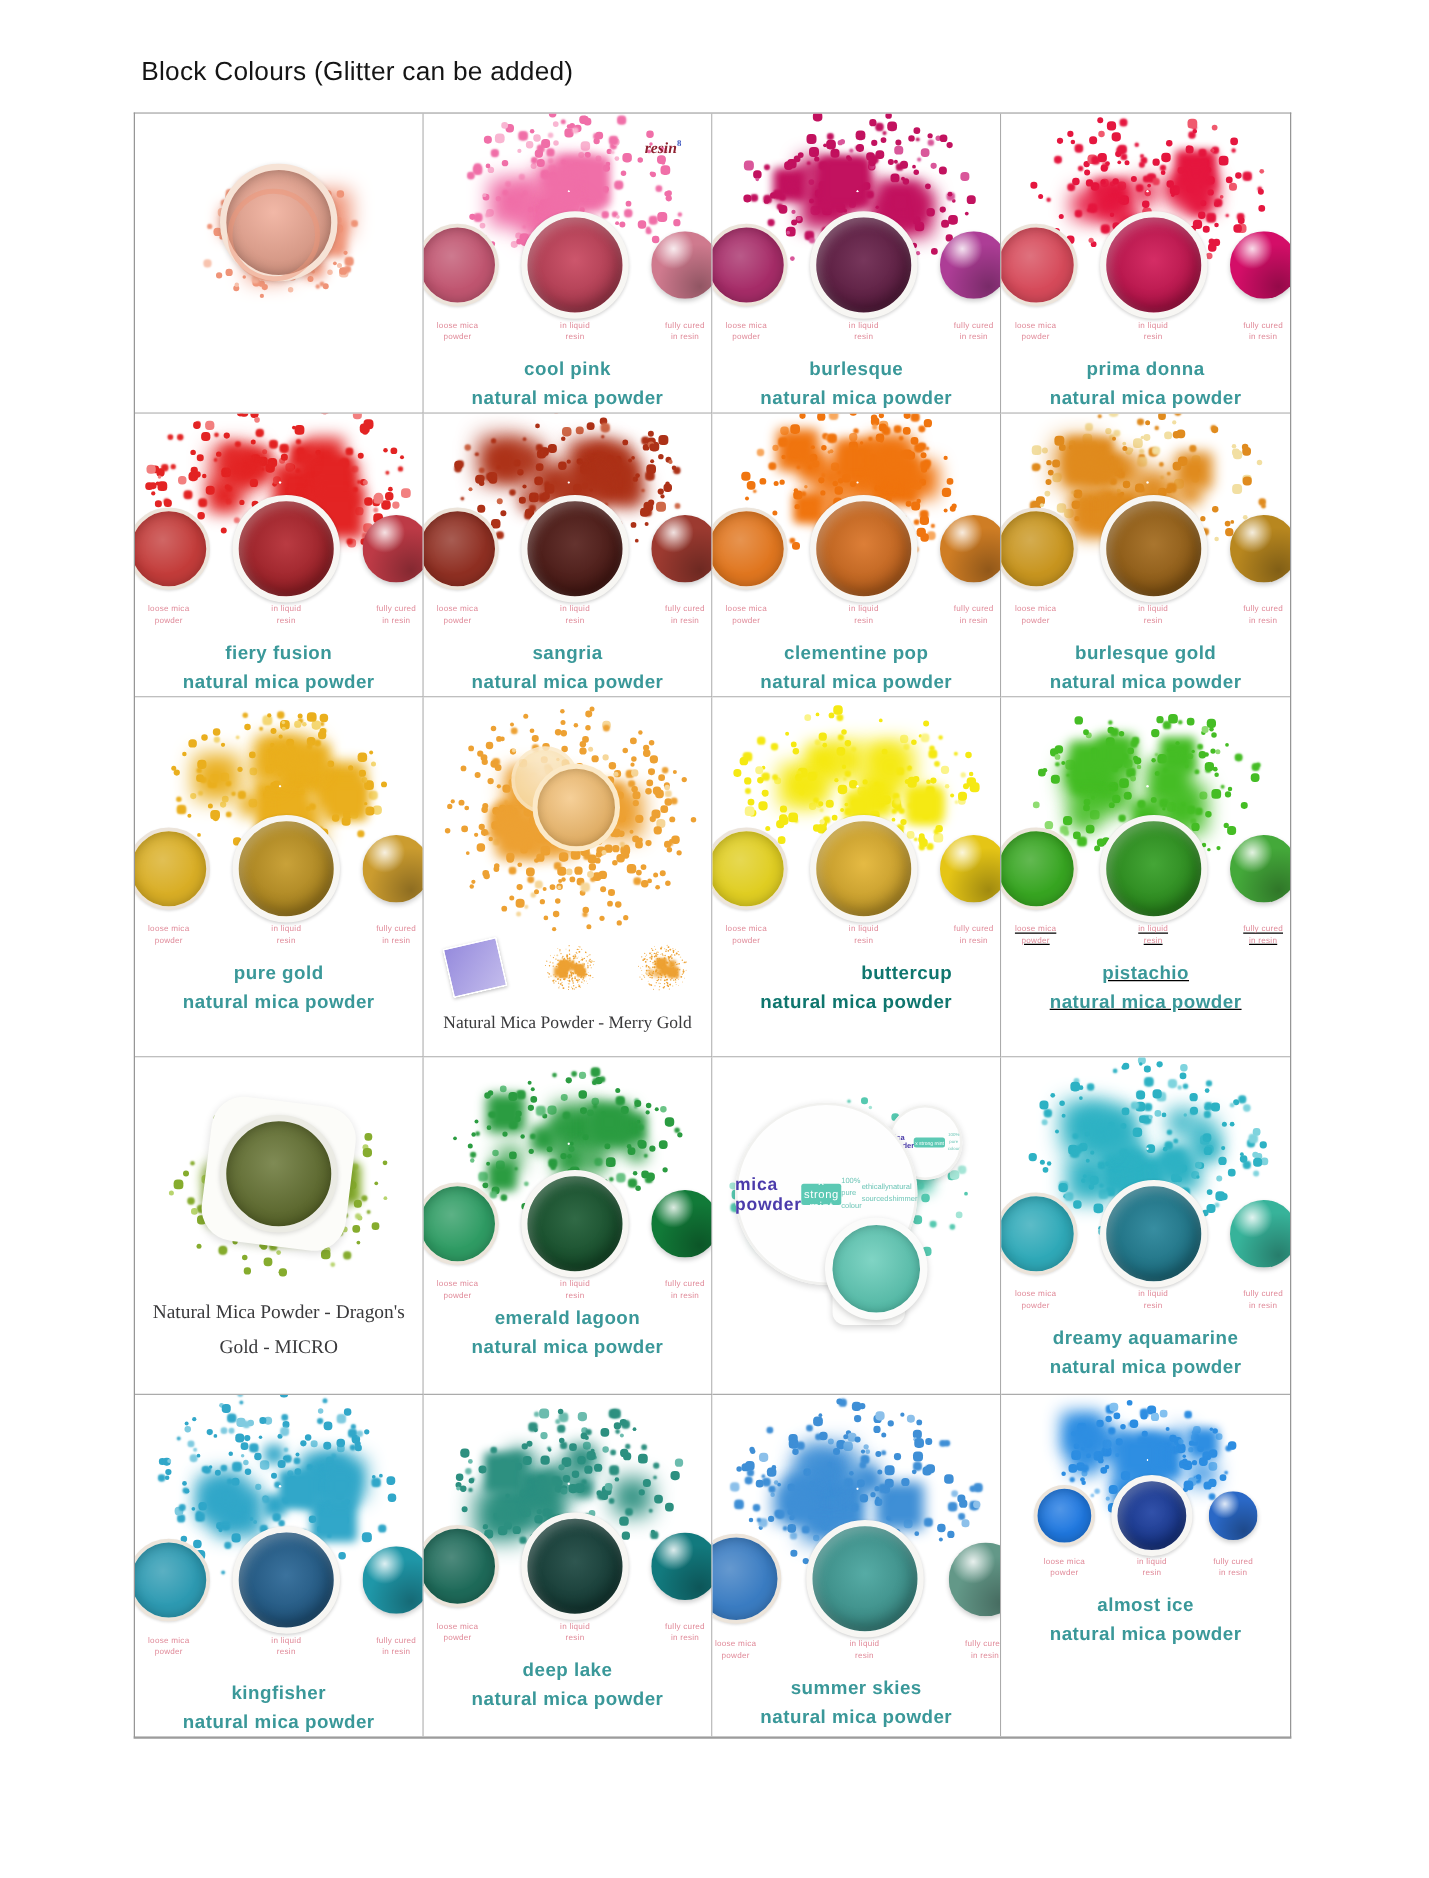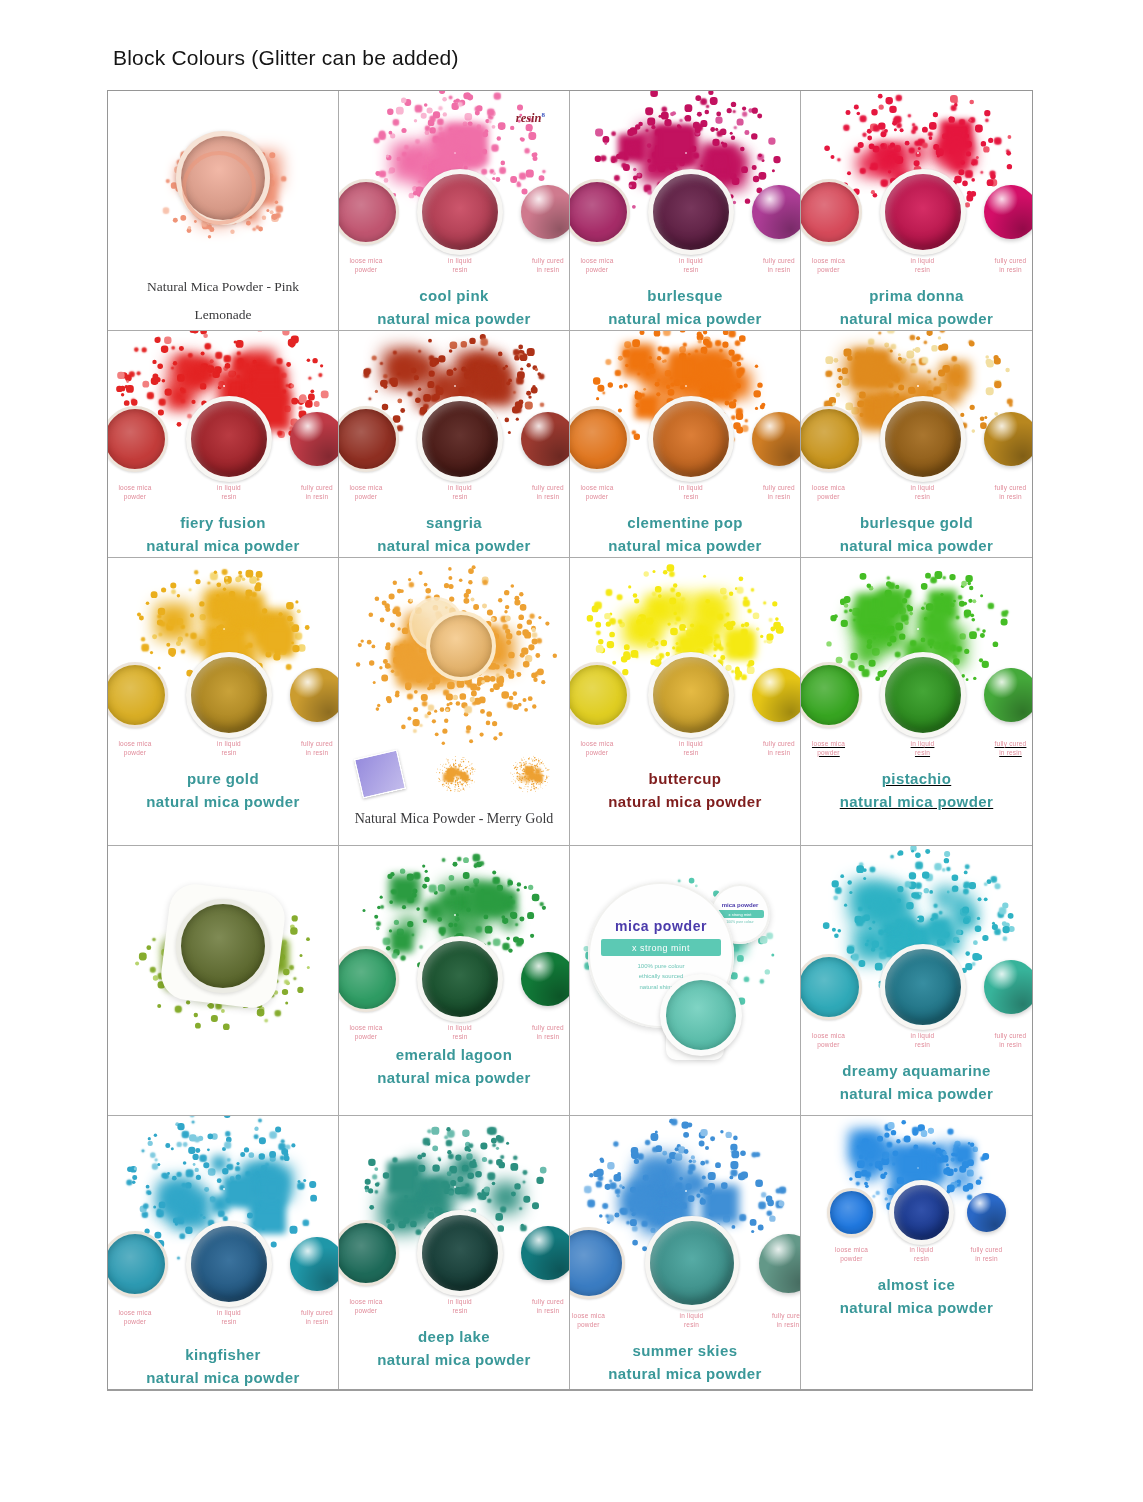--- a/index.html
+++ b/index.html
@@ -26,22 +26,22 @@
            box-shadow:0 1px 3px rgba(0,0,0,.2),inset 3px 4px 9px rgba(255,255,255,.28),inset -3px -5px 12px rgba(0,0,0,.32)}
   .c-cured{border-radius:50%;box-shadow:0 2px 4px rgba(0,0,0,.2)}
   .sw-label{font-size:6.5px;line-height:1.35;text-align:center;margin-top:6px;letter-spacing:.2px}
   .caption{text-align:center;font-weight:bold;letter-spacing:.4px;z-index:2}
   .cap-line{font-size:15px;line-height:1.55}
   .serif-cap{font-family:"Liberation Serif","DejaVu Serif",serif;text-align:center;font-weight:400;z-index:2}
   .badge{position:absolute;top:20px;right:24px;font-family:"Liberation Serif","DejaVu Serif",serif;
          font-style:italic;font-weight:bold;font-size:12.5px;z-index:3}
   .badge sup{font-size:7px;font-style:normal}
   .jar{position:absolute;border-radius:50%;z-index:1}
-  .tin-lid{position:absolute;border-radius:50%;background:#fefefe;display:flex;flex-direction:column;
-           align-items:center;justify-content:center;box-shadow:0 2px 6px rgba(0,0,0,.16),inset 0 0 0 2px #f1f1ef;z-index:2}
+  .tin-lid{position:absolute;border-radius:50%;background:#fefefe;display:flex;flex-direction:row;
+           align-items:center;justify-content:flex-start;box-shadow:0 2px 6px rgba(0,0,0,.16),inset 0 0 0 2px #f1f1ef;z-index:2}
   .tin-band{color:#fff;text-align:center;border-radius:2px;display:flex;align-items:center;justify-content:center}
   .plate{position:absolute;background:#fcfcf9;box-shadow:0 2px 7px rgba(0,0,0,.14);z-index:1}
   .thumb-row{display:flex;align-items:center;justify-content:center;gap:34px;position:relative;z-index:2}
   .mini-card{background:linear-gradient(135deg,#968bdd,#b9b1e9);box-shadow:0 1px 3px rgba(0,0,0,.25);
              border:1px solid #fff}
   .mini-splat-box{position:relative;width:40px;height:40px}
 </style>
 </head>
 <body>
 
@@ -49,24 +49,20 @@
   <h1 class="title">Block Colours (Glitter can be added)</h1>
   <div class="grid" id="grid">
       <div class="row" style="height: 240px;">
         <div class="cell">
           <div class="inner" style="padding-top: 10px;">
             <div class="splash-zone" style="height: 168px;">
               <i class="splat" style="box-shadow: rgb(239, 148, 120) 1.3px 1.6px 13.3px 14.3px, rgb(239, 148, 120) 38.6px 2px 7px 13.4px, rgb(239, 148, 120) 11.9px -2.6px 11.8px 17.8px, rgb(239, 148, 120) -8.8px 8.9px 14.2px 8.3px, rgb(239, 148, 120) -35.4px -11.6px 10.8px 11.3px, rgb(239, 148, 120) 9.1px -19.4px 13.2px 14.1px, rgb(239, 148, 120) -9px 17.9px 15.7px 16.8px, rgb(239, 148, 120) -20.1px 6.4px 9px 6.8px, rgb(239, 148, 120) 26.5px 24.8px 9.6px 8.1px, rgb(239, 148, 120) 26.8px -7.9px 12.6px 14.1px, rgb(239, 148, 120) 38px -18.6px 16.2px 17.5px, rgb(239, 148, 120) -12.7px -24.7px 6.9px 17.8px, rgb(239, 148, 120) -46.4px 0.6px 0px 1.1px, rgb(239, 148, 120) 43.9px 21.6px 0px 0.5px, rgb(239, 148, 120) 41.2px -3.2px 1.5px 1.6px, rgb(239, 148, 120) -4.3px -32.1px 0px 2.4px, rgb(248, 195, 174) -34.6px 38.7px 0px 0.8px, rgb(239, 148, 120) -15px -11.6px 0px 1.4px, rgb(239, 148, 120) 30.8px -32.2px 0px 1.5px, rgb(248, 195, 174) -31.7px 10.8px 0px 1.7px, rgb(248, 195, 174) -12.8px 30.1px 0px 0.7px, rgb(239, 148, 120) -44px -10px 0px 0.7px, rgb(239, 148, 120) 48.3px -33.8px 0px 2px, rgb(239, 148, 120) -18px 1.2px 0px 2.1px, rgb(239, 148, 120) -5.4px -16.8px 0px 0.8px, rgb(239, 148, 120) -35px 41.5px 0px 1.4px, rgb(239, 148, 120) 29.9px 11.3px 0px 2.1px, rgb(248, 195, 174) 8.5px 42.8px 0px 1.2px, rgb(239, 148, 120) -18.9px 13.8px 0px 2.5px, rgb(239, 148, 120) 41.6px 1px 0px 2.6px, rgb(239, 148, 120) -0.9px -0.7px 1.5px 1.7px, rgb(239, 148, 120) 5.1px -10.7px 0px 0.6px, rgb(239, 148, 120) -17.1px -45.1px 1.5px 2.8px, rgb(239, 148, 120) 24.4px 34.1px 0px 1.4px, rgb(239, 148, 120) 13.5px 3.5px 0px 1.6px, rgb(239, 148, 120) -6.1px -31.6px 0px 1.3px, rgb(239, 148, 120) 33.4px -4.1px 0px 1.6px, rgb(248, 195, 174) -19.7px 34.6px 1.5px 2.1px, rgb(239, 148, 120) 30.2px 40.2px 1.5px 0.8px, rgb(239, 148, 120) -40.1px -34.5px 1.5px 2.3px, rgb(248, 195, 174) 47.6px 23.3px 0px 1px, rgb(239, 148, 120) 50.5px 27.8px 0px 2.1px, rgb(239, 148, 120) 2.2px -42.9px 1.5px 1.4px, rgb(248, 195, 174) 6.3px 16.8px 0px 2px, rgb(239, 148, 120) 59.6px -10.2px 1.5px 1.8px, rgb(239, 148, 120) -56.2px -7.9px 1.5px 1.1px, rgb(239, 148, 120) 30.9px -24.3px 0px 2.8px, rgb(248, 195, 174) -40.6px 7.7px 1.5px 0.7px, rgb(239, 148, 120) 54.1px 26.4px 1.5px 1.8px, rgb(239, 148, 120) 14.8px -5.1px 1.5px 2.6px, rgb(239, 148, 120) -36.3px 10.9px 1.5px 0.8px, rgb(239, 148, 120) 39px -23.2px 0px 1.6px, rgb(239, 148, 120) -42.8px -15.6px 0px 1.1px, rgb(248, 195, 174) -14px 32.7px 1.5px 1.5px, rgb(239, 148, 120) -5.3px -4.6px 1.5px 0.6px, rgb(239, 148, 120) 9.6px 31.9px 0px 2.4px, rgb(239, 148, 120) -17.5px -27.2px 0px 2.4px, rgb(239, 148, 120) -4.2px -13px 0px 0.7px, rgb(248, 195, 174) 51px 29.2px 0px 2.8px, rgb(239, 148, 120) -40.7px 28.9px 0px 1.9px, rgb(239, 148, 120) -27.2px 7.9px 0px 1.2px, rgb(239, 148, 120) 52.4px 13.2px 0px 0.7px, rgb(248, 195, 174) -58px 21.6px 1.5px 2.3px, rgb(239, 148, 120) 3.4px 4.8px 0px 2.9px, rgb(239, 148, 120) -9.3px 27px 0px 2.3px, rgb(239, 148, 120) 47px -6.1px 0px 2.5px, rgb(239, 148, 120) -14.5px 47.7px 0px 0.7px, rgb(239, 148, 120) -22px -32.3px 1.5px 0.9px, rgb(239, 148, 120) -5.7px 13.8px 1.5px 2.7px, rgb(248, 195, 174) -38.4px -14.4px 1.5px 0.9px, rgb(239, 148, 120) -48.7px 31.3px 0px 1.5px, rgb(239, 148, 120) -28.6px 32.5px 0px 0.4px, rgb(239, 148, 120) 14.7px -41.4px 0px 2px, rgb(248, 195, 174) 9px 11.8px 0px 0.7px, rgb(239, 148, 120) 12.1px 14.1px 0px 0.6px, rgb(239, 148, 120) 37.9px 4px 0px 0.4px, rgb(248, 195, 174) -3.5px 0.5px 0px 0.5px, rgb(239, 148, 120) -6.8px 0px 1.5px 2.7px, rgb(248, 195, 174) -11.6px 12.7px 0px 0.8px, rgb(239, 148, 120) 2.8px -45.1px 0px 1.4px, rgb(239, 148, 120) -19px 37.1px 0px 2.1px, rgb(239, 148, 120) -12.5px -32.6px 0px 1.5px, rgb(239, 148, 120) -17.9px 38px 1.5px 0.6px, rgb(239, 148, 120) -19.7px -16.6px 1.5px 2.5px, rgb(248, 195, 174) 39.4px -7.7px 1.5px 1.3px, rgb(239, 148, 120) 16.1px -11.6px 0px 1.7px, rgb(239, 148, 120) 36.6px 40px 0px 1.4px, rgb(239, 148, 120) -10.7px 11.6px 1.5px 0.5px, rgb(239, 148, 120) -14.7px 37.9px 0px 1.6px, rgb(248, 195, 174) -40.1px -31.6px 0px 2.8px, rgb(248, 195, 174) 40px 28.8px 0px 1.2px, rgb(248, 195, 174) -1.6px 19.1px 1.5px 2.1px, rgb(248, 195, 174) 0.6px 4.6px 0px 0.6px, rgb(239, 148, 120) -35.4px -3.1px 0px 2.9px, rgb(239, 148, 120) -12.2px 40.6px 0px 1.5px, rgb(239, 148, 120) 2.5px -19.8px 1.5px 1px, rgb(239, 148, 120) 55.3px 20.1px 1.5px 2.7px, rgb(239, 148, 120) 26.5px 28.2px 0px 0.5px, rgb(239, 148, 120) -21.7px -32.2px 0px 0.9px, rgb(239, 148, 120) -11.8px -12.9px 0px 1.3px, rgb(239, 148, 120) 22.5px -47.3px 0px 0.5px, rgb(248, 195, 174) 46.8px -13.1px 0px 1.6px, rgb(239, 148, 120) -36.7px -13px 0px 2.7px, rgb(239, 148, 120) 18.5px 18.6px 0px 2px, rgb(239, 148, 120) -2px 10.4px 0px 1.3px, rgb(239, 148, 120) -9.9px 32.1px 0px 1.5px, rgb(239, 148, 120) -2.8px -15.1px 0px 1.2px, rgb(239, 148, 120) 2.9px 3.6px 1.5px 1.9px, rgb(239, 148, 120) 24.7px -37.8px 1.5px 0.8px, rgb(248, 195, 174) 23.2px 8.8px 0px 0.5px, rgb(239, 148, 120) 38.2px -33.8px 0px 2.1px, rgb(248, 195, 174) -0.9px 10px 1.5px 1.4px, rgb(239, 148, 120) -27.6px 14.2px 0px 0.7px, rgb(239, 148, 120) 39.7px -30.1px 0px 0.8px, rgb(239, 148, 120) 39.3px 3.4px 0px 2.2px, rgb(239, 148, 120) -28.2px -24.7px 0px 1px, rgb(239, 148, 120) 4.6px 12.1px 0px 1.3px, rgb(239, 148, 120) 3px -51.1px 1.5px 1.5px, rgb(248, 195, 174) -14.2px -31px 1.5px 1.1px, rgb(239, 148, 120) -24.9px -8.3px 0px 2px, rgb(239, 148, 120) 10.8px -12.8px 1.5px 1.3px, rgb(239, 148, 120) 33.6px 38.2px 1.5px 1px, rgb(239, 148, 120) -49.9px -3.5px 0px 2.3px, rgb(239, 148, 120) 20.8px -6.5px 0px 2.3px, rgb(239, 148, 120) -44.7px -26.8px 1.5px 1.7px, rgb(239, 148, 120) -12.5px 31px 0px 2.1px, rgb(248, 195, 174) -46.3px -19.2px 0px 2.5px, rgb(248, 195, 174) 8.1px -37px 1.5px 1.9px, rgb(239, 148, 120) -23.8px -4.7px 1.5px 1.5px, rgb(239, 148, 120) 29.3px 15.8px 0px 2.4px, rgb(239, 148, 120) 17.9px 12.9px 0px 0.5px, rgb(239, 148, 120) -9.9px -18.9px 1.5px 1.2px; left: 50%; top: 52%;"></i>
               <div class="jar" style="width: 84px; height: 84px; left: 50%; top: 46%; transform: translate(-50%, -50%); background: radial-gradient(circle at 45% 40%, rgba(255, 255, 255, 0.25), rgba(0, 0, 0, 0.18)), rgb(237, 160, 137); border: 5px solid rgb(246, 227, 214); box-shadow: rgba(0, 0, 0, 0.15) 0px 1px 4px, rgba(0, 0, 0, 0.3) 0px 0px 10px inset;"></div>
               <div class="jar" style="width: 66px; height: 66px; left: 32%; top: 30%; background: transparent; border: 4px solid rgba(238, 150, 120, 0.5);"></div>
             </div>
-            <div class="serif-cap" style="color: rgb(58, 58, 60); font-size: 13.5px; line-height: 2.1; margin-top: 4px;">
-              <div>Natural Mica Powder - Pink</div>
-              <div>Lemonade</div>
-            </div>
           </div>
         </div>
         <div class="cell">
           <div class="inner" style="padding-top: 14px;">
             <div class="splash-zone" style="height: 92px;">
               <i class="splat" style="box-shadow: rgb(240, 111, 168) -7.4px -2.8px 9.4px 11.4px, rgb(240, 111, 168) -2.6px 20.4px 16.4px 10.8px, rgb(240, 111, 168) -6.3px 14.4px 8.3px 10.8px, rgb(240, 111, 168) 12.5px -8.3px 7.2px 18.8px, rgb(240, 111, 168) -32.3px 2.8px 15.9px 6.7px, rgb(240, 111, 168) -1.2px -14px 12.6px 12.5px, rgb(240, 111, 168) -44.2px 8.8px 15.7px 18.6px, rgb(240, 111, 168) 16.4px 4.6px 8.2px 10.7px, rgb(240, 111, 168) -13px -9.8px 13.6px 12px, rgb(240, 111, 168) -12.3px 22.2px 13px 16.5px, rgb(240, 111, 168) -20.4px 19px 17.1px 17.1px, rgb(240, 111, 168) 15.4px -19.4px 11.7px 6.8px, rgb(240, 111, 168) 63.9px 31.9px 1.5px 1.4px, rgb(249, 182, 210) 16.7px 49.6px 1.5px 2.6px, rgb(240, 111, 168) 29.2px 18.8px 1.5px 2px, rgb(240, 111, 168) 40px -5px 1.5px 2.7px, rgb(240, 111, 168) 0.2px 5px 0px 0.6px, rgb(249, 182, 210) -10.2px -38.6px 0px 1.2px, rgb(249, 182, 210) 10px -29.1px 0px 1.4px, rgb(240, 111, 168) -15px 7.7px 0px 1.8px, rgb(249, 182, 210) -69px 27.4px 0px 1.3px, rgb(240, 111, 168) 35.8px -40.7px 1.5px 2.8px, rgb(249, 182, 210) -1.6px -2.5px 0px 2.2px, rgb(240, 111, 168) -27.5px -24.7px 1.5px 1.7px, rgb(240, 111, 168) -51px -22.5px 0px 1.6px, rgb(240, 111, 168) 80px 5.6px 0px 1.5px, rgb(240, 111, 168) 24.4px -44.6px 0px 2.1px, rgb(249, 182, 210) 35px -31.3px 1.5px 0.6px, rgb(240, 111, 168) -12.6px -12.4px 0px 2.3px, rgb(249, 182, 210) -20.7px 46.7px 0px 1.5px, rgb(249, 182, 210) -37.5px -11.5px 1.5px 1.5px, rgb(240, 111, 168) 65px -45.6px 0px 2px, rgb(249, 182, 210) -48.6px -5.9px 1.5px 1.4px, rgb(249, 182, 210) -31.3px -37.2px 0px 2px, rgb(240, 111, 168) -18.5px -38.2px 0px 2.6px, rgb(240, 111, 168) 15.3px -29.2px 0px 1.3px, rgb(240, 111, 168) 30.1px -18.6px 0px 1.9px, rgb(240, 111, 168) -14.6px -31.1px 1.5px 2.3px, rgb(240, 111, 168) -64.7px -41.3px 0px 2.2px, rgb(240, 111, 168) 66.4px -14.1px 0px 0.7px, rgb(240, 111, 168) 40.7px 55.4px 0px 0.8px, rgb(249, 182, 210) 37.8px -39.4px 0px 1.9px, rgb(240, 111, 168) -35.6px 37.4px 0px 2.8px, rgb(249, 182, 210) -63px 17.3px 0px 2.1px, rgb(240, 111, 168) 15px -55.7px 0px 2.1px, rgb(240, 111, 168) 31.3px 36.1px 0px 0.9px, rgb(240, 111, 168) 11.1px 56.5px 1.5px 2px, rgb(240, 111, 168) 69.5px 38.5px 0px 2px, rgb(249, 182, 210) -56.3px 5.9px 0px 1.2px, rgb(249, 182, 210) -39.5px -32.3px 0px 0.7px, rgb(249, 182, 210) 22.9px 1.2px 0px 1.5px, rgb(249, 182, 210) -35.6px 28.5px 1.5px 0.6px, rgb(240, 111, 168) 86.5px 25.1px 0px 1.9px, rgb(249, 182, 210) 5.3px -48.6px 1.5px 1.5px, rgb(240, 111, 168) 75.5px -22.9px 0px 0.7px, rgb(240, 111, 168) -72.9px -19.2px 1.5px 2.2px, rgb(240, 111, 168) 6.3px -20.3px 0px 2px, rgb(240, 111, 168) 42.3px -56.9px 1.5px 2.7px, rgb(240, 111, 168) -23.9px -30.2px 0px 2.3px, rgb(240, 111, 168) -77.1px 20.4px 0px 1.5px, rgb(240, 111, 168) 30px 0.3px 1.5px 0.5px, rgb(240, 111, 168) 22.2px -44px 1.5px 1.7px, rgb(240, 111, 168) -22px -23.1px 1.5px 1.2px, rgb(240, 111, 168) 72.1px -2.2px 1.5px 1.7px, rgb(240, 111, 168) -8.5px 8.6px 0px 0.6px, rgb(240, 111, 168) -4.2px -23.3px 1.5px 1.2px, rgb(240, 111, 168) 35.7px -36.1px 1.5px 1.8px, rgb(240, 111, 168) -59.1px -30.6px 1.5px 2.3px, rgb(240, 111, 168) 33.7px 54.6px 1.5px 0.9px, rgb(240, 111, 168) 47.6px 17.5px 1.5px 2.4px, rgb(249, 182, 210) 23.8px -26.3px 0px 1.4px, rgb(249, 182, 210) -67.5px 3.1px 0px 0.6px, rgb(249, 182, 210) -14.5px -24.4px 1.5px 1.3px, rgb(240, 111, 168) -7.5px 60.4px 0px 2.5px, rgb(240, 111, 168) 16.2px 2.4px 0px 1.4px, rgb(249, 182, 210) -13.3px -18.1px 1.5px 2.3px, rgb(240, 111, 168) -64.6px -20.3px 0px 0.9px, rgb(240, 111, 168) 43.8px -14.5px 0px 1.2px, rgb(240, 111, 168) 18.3px 26.2px 0px 1.6px, rgb(249, 182, 210) -62.3px -17.1px 0px 1.6px, rgb(249, 182, 210) -25.4px -42.6px 0px 2px, rgb(240, 111, 168) -67.6px 37.3px 0px 1.4px, rgb(240, 111, 168) 63.5px 29.9px 1.5px 0.7px, rgb(240, 111, 168) -35.5px 40.9px 0px 1.8px, rgb(249, 182, 210) 13.3px -36.2px 0px 2.8px, rgb(249, 182, 210) -55.2px -42.4px 0px 2.9px, rgb(240, 111, 168) 13px -57.6px 0px 1.8px, rgb(240, 111, 168) 18px 28.1px 1.5px 2.2px, rgb(240, 111, 168) -46.4px 6.6px 1.5px 1px, rgb(249, 182, 210) 33.9px 41.9px 1.5px 1.6px, rgb(240, 111, 168) -72.9px -16.8px 1.5px 2.8px, rgb(240, 111, 168) -25.2px 51.3px 0px 2.6px, rgb(240, 111, 168) 10.7px 14.7px 0px 1.1px, rgb(240, 111, 168) -50.7px 1.2px 1.5px 1.5px, rgb(240, 111, 168) 74.6px -25.4px 0px 1.9px, rgb(240, 111, 168) 38.3px 48.6px 0px 0.7px, rgb(240, 111, 168) -72.5px 21px 1.5px 2.6px, rgb(240, 111, 168) -22.6px 20.1px 1.5px 2.6px, rgb(249, 182, 210) -28.1px -20.3px 0px 1.4px, rgb(240, 111, 168) 31.3px -21.8px 0px 0.9px, rgb(240, 111, 168) -12.9px -62px 0px 2px, rgb(249, 182, 210) -35px 1.5px 1.5px 1.3px, rgb(249, 182, 210) -40.2px 35.6px 0px 1.6px, rgb(249, 182, 210) -4.6px 15.9px 0px 0.6px, rgb(240, 111, 168) -30.5px 14.5px 0px 1.4px, rgb(240, 111, 168) 32.4px -31.9px 0px 1.1px, rgb(240, 111, 168) 38.7px 25.5px 0px 0.6px, rgb(249, 182, 210) -51.3px -52.7px 0px 1.7px, rgb(240, 111, 168) -22.3px 16.2px 0px 1.9px, rgb(249, 182, 210) -32.2px 35.7px 0px 1px, rgb(240, 111, 168) 11.8px -57.2px 0px 2.4px, rgb(249, 182, 210) -1.2px 63.5px 0px 0.4px, rgb(240, 111, 168) -39.6px 40.1px 0px 1.4px, rgb(249, 182, 210) -25px -42.8px 0px 1.2px, rgb(249, 182, 210) -10.4px -53.8px 0px 1.3px, rgb(240, 111, 168) 88.9px 18.6px 1.5px 0.8px, rgb(240, 111, 168) 58.6px 26.5px 0px 2.4px, rgb(249, 182, 210) -9.7px 38.3px 0px 2.6px, rgb(240, 111, 168) -22.4px -34.2px 1.5px 2.2px, rgb(240, 111, 168) 65.8px -37.9px 0px 0.4px, rgb(240, 111, 168) 78.7px 1.9px 0px 1.2px, rgb(240, 111, 168) 67.6px 23.2px 1.5px 2.6px, rgb(240, 111, 168) -47.2px -50.5px 0px 2.4px, rgb(240, 111, 168) 7.2px -50.3px 0px 2px, rgb(249, 182, 210) -14.2px 55.8px 0px 1.7px, rgb(240, 111, 168) -78.3px -12.5px 1.5px 2.1px, rgb(240, 111, 168) 47.8px 9.9px 0px 1.3px, rgb(249, 182, 210) -65.1px 19.1px 1.5px 0.8px, rgb(249, 182, 210) 38.5px -26.2px 0px 0.9px, rgb(240, 111, 168) 2.7px -52.3px 0px 1.3px, rgb(249, 182, 210) 39.3px 20.4px 0px 0.5px, rgb(249, 182, 210) -43.6px 42.5px 0px 1.8px, rgb(240, 111, 168) -23.3px 14.5px 0px 2.7px, rgb(240, 111, 168) 0.2px -51.8px 0px 0.8px, rgb(240, 111, 168) -19.6px 10.3px 0px 2.9px, rgb(240, 111, 168) 67.6px -13.4px 0px 1.2px, rgb(240, 111, 168) 77.3px -17px 0px 2.9px, rgb(240, 111, 168) 80.2px 1.5px 0px 1.3px, rgb(240, 111, 168) -12.4px 4.4px 1.5px 1.3px, rgb(240, 111, 168) -6.6px 37.3px 1.5px 1.5px, rgb(240, 111, 168) -18.7px -13.5px 1.5px 2.8px, rgb(240, 111, 168) -66.2px 4.6px 0px 1.7px, rgb(240, 111, 168) -60.9px 41.9px 0px 1px, rgb(240, 111, 168) -22.4px -22.6px 0px 2.2px, rgb(249, 182, 210) -14.5px -44.8px 1.5px 1.2px, rgb(240, 111, 168) 37.5px 50.6px 0px 1.6px, rgb(249, 182, 210) 77px -32.3px 0px 1px, rgb(240, 111, 168) 74.8px -33.4px 0px 1px, rgb(240, 111, 168) 64.2px -31.9px 0px 0.6px, rgb(240, 111, 168) 20.4px 53.4px 1.5px 2.4px, rgb(249, 182, 210) 4.6px 12px 0px 2.6px, rgb(249, 182, 210) -38px 3.6px 1.5px 1.1px, rgb(240, 111, 168) 74.8px 20.6px 0px 3px, rgb(240, 111, 168) 36.9px 18.5px 1.5px 1.5px, rgb(240, 111, 168) 42.9px 26.5px 0px 1.4px, rgb(240, 111, 168) 74.1px -25.4px 0px 2.5px, rgb(249, 182, 210) -3.2px -8.7px 1.5px 0.9px, rgb(240, 111, 168) -29.3px -48px 0px 0.8px, rgb(240, 111, 168) -36.5px -44.4px 1.5px 2.9px, rgb(240, 111, 168) 22.3px -40.1px 0px 1.5px, rgb(240, 111, 168) 29.5px -1.7px 0px 1.6px, rgb(240, 111, 168) 46.7px -26.9px 0px 2.8px, rgb(240, 111, 168) -4.4px -55.6px 1.5px 1px, rgb(240, 111, 168) 14.4px -29.5px 0px 0.7px, rgb(240, 111, 168) 57.2px -25.1px 0px 1.2px, rgb(240, 111, 168) -9.8px 57px 1.5px 2.1px, rgb(240, 111, 168) 0.2px -46.7px 0px 2.7px; left: 50%; top: 56%;"></i>
             </div>
             <div class="sw-row" style="gap: 18px; margin-top: -16px;">
               <div class="sw-col">
                 <div class="circle-slot" style="height: 78px;">
@@ -439,21 +435,21 @@
               <div class="sw-col">
                 <div class="circle-slot" style="height: 78px;">
                   <div class="c-cured" style="width: 54px; height: 54px; background: radial-gradient(circle at 33% 26%, rgba(255, 255, 255, 0.85), rgba(255, 255, 255, 0) 30%), radial-gradient(circle at 72% 82%, rgba(0, 0, 0, 0.3), rgba(0, 0, 0, 0) 58%) rgb(229, 197, 22);"></div>
                 </div>
                 <div class="sw-label" style="color: rgb(224, 138, 153);">
                   <div>fully cured</div>
                   <div>in resin</div>
                 </div>
               </div>
             </div>
-            <div class="caption" style="color: #7f1d1d; margin-top: 9px;">
+            <div class="caption" style="color: #0f766e; margin-top: 9px; text-align: right;">
               <div class="cap-line">buttercup</div>
               <div class="cap-line">natural mica powder</div>
             </div>
           </div>
         </div>
         <div class="cell">
           <div class="inner" style="padding-top: 14px; text-decoration: underline;">
             <div class="splash-zone" style="height: 100px;">
               <i class="splat" style="box-shadow: rgb(69, 189, 37) -50.7px 23.9px 15.4px 10.2px, rgb(69, 189, 37) -24.7px -25.9px 9.4px 14.1px, rgb(69, 189, 37) -45px -18.3px 8.5px 16.3px, rgb(69, 189, 37) -46.7px 7.7px 17.5px 12.8px, rgb(69, 189, 37) -1.1px 23.6px 8.4px 11.4px, rgb(69, 189, 37) -29.6px -23.2px 11.7px 10.8px, rgb(69, 189, 37) 17.4px -3.9px 12px 16.7px, rgb(69, 189, 37) -30.7px 3.1px 15.9px 17px, rgb(69, 189, 37) 24.4px -24.8px 7.4px 13.1px, rgb(69, 189, 37) -45.8px -7px 6px 12.9px, rgb(69, 189, 37) 27.5px 18.2px 16px 18.7px, rgb(69, 189, 37) -54.2px -9px 16.1px 12.2px, rgb(69, 189, 37) 51.1px -50.3px 0px 2.7px, rgb(69, 189, 37) -4.1px 41.6px 0px 1.3px, rgb(69, 189, 37) -37.2px 45px 0px 2.3px, rgb(69, 189, 37) -29.3px -45px 0px 1.7px, rgb(143, 220, 114) 31.3px -15.9px 0px 0.7px, rgb(69, 189, 37) -3.7px 64.4px 0px 1.8px, rgb(143, 220, 114) 20.6px -20.6px 1.5px 1.2px, rgb(143, 220, 114) -15.6px -18px 0px 2.6px, rgb(69, 189, 37) 55px 6.1px 0px 2.9px, rgb(69, 189, 37) 34.9px 18.9px 1.5px 2.5px, rgb(69, 189, 37) 24px -34.4px 0px 0.7px, rgb(143, 220, 114) 46.1px -45.4px 0px 1.8px, rgb(69, 189, 37) 63px 31.3px 0px 1.1px, rgb(69, 189, 37) -27.4px 0.4px 0px 2.9px, rgb(69, 189, 37) 63.6px -33.2px 0px 0.5px, rgb(69, 189, 37) -15.8px 7.6px 0px 2.2px, rgb(69, 189, 37) -9.6px -36.6px 1.5px 2.1px, rgb(69, 189, 37) -49.2px -43.3px 0px 1.3px, rgb(69, 189, 37) 26.2px -51.3px 1.5px 0.8px, rgb(143, 220, 114) -47px -40.8px 0px 1.4px, rgb(69, 189, 37) 48.7px 22.3px 0px 1.6px, rgb(69, 189, 37) 23.7px 45px 0px 0.5px, rgb(69, 189, 37) 31.2px 50px 0px 2px, rgb(69, 189, 37) 11px 54.6px 1.5px 1.8px, rgb(69, 189, 37) -45.9px 34.3px 0px 2.5px, rgb(143, 220, 114) -72px -23.5px 0px 1.3px, rgb(69, 189, 37) -29.7px -51px 1.5px 0.8px, rgb(69, 189, 37) -13.5px -28.3px 0px 1.7px, rgb(69, 189, 37) -24px -17.3px 0px 2px, rgb(69, 189, 37) -20.8px -42.1px 0px 1.2px, rgb(69, 189, 37) 28.5px 14.8px 1.5px 1.5px, rgb(69, 189, 37) -67.4px -18.6px 0px 0.6px, rgb(143, 220, 114) -6.8px -15.4px 0px 0.8px, rgb(69, 189, 37) 66px 2.1px 0px 0.8px, rgb(69, 189, 37) -70.9px -29.5px 0px 2.4px, rgb(69, 189, 37) -56.5px 39.2px 0px 2.1px, rgb(69, 189, 37) 23.3px 56.3px 0px 1.6px, rgb(69, 189, 37) 39.5px -11.6px 1.5px 1px, rgb(69, 189, 37) -29.8px -35.7px 0px 2.6px, rgb(143, 220, 114) 25.1px 53.2px 0px 2.1px, rgb(69, 189, 37) -3.6px 46.6px 0px 1.7px, rgb(69, 189, 37) -18.9px -22.9px 1.5px 2.6px, rgb(69, 189, 37) 53.2px -41px 0px 1.2px, rgb(69, 189, 37) -10.8px -33.8px 1.5px 2px, rgb(69, 189, 37) 36.5px -27.9px 0px 0.4px, rgb(69, 189, 37) 45.2px 46.9px 0px 0.8px, rgb(69, 189, 37) -48.4px 12.7px 0px 1.7px, rgb(69, 189, 37) -22px 45.1px 0px 2.1px, rgb(69, 189, 37) 77.4px 15.3px 0px 1.8px, rgb(69, 189, 37) -26.4px -43.3px 1.5px 2.5px, rgb(69, 189, 37) 56.8px 49.4px 0px 0.7px, rgb(69, 189, 37) 41px 20px 1.5px 2.1px, rgb(69, 189, 37) 86.1px -7px 0px 2.5px, rgb(69, 189, 37) 14.5px -12.8px 1.5px 1.2px, rgb(69, 189, 37) 42.1px -31.6px 1.5px 1.4px, rgb(69, 189, 37) -73.7px -5.7px 0px 2.6px, rgb(69, 189, 37) -48.8px 17.2px 0px 1.7px, rgb(69, 189, 37) -82.1px -12.8px 0px 0.9px, rgb(69, 189, 37) 38.4px 32.5px 0px 2.3px, rgb(69, 189, 37) -9.5px -22.3px 0px 1.1px, rgb(143, 220, 114) 44.7px 7.4px 0px 2.2px, rgb(143, 220, 114) 7.2px -25.3px 1.5px 0.4px, rgb(143, 220, 114) 19.4px 16.5px 0px 2.9px, rgb(69, 189, 37) 5px 10.9px 0px 1.4px, rgb(69, 189, 37) -4.2px 56px 0px 0.9px, rgb(69, 189, 37) -30.1px 57.3px 0px 1.8px, rgb(69, 189, 37) 20.4px -54px 0px 2.9px, rgb(69, 189, 37) -28.6px 15.1px 0px 1.4px, rgb(69, 189, 37) 64.4px 6.5px 0px 1.5px, rgb(69, 189, 37) -25px 10.1px 0px 2.4px, rgb(69, 189, 37) -18.8px -2.5px 0px 2.9px, rgb(143, 220, 114) -38.1px 2.6px 0px 0.7px, rgb(69, 189, 37) -41.6px -6.4px 0px 2.9px, rgb(69, 189, 37) -7.9px -20.3px 0px 1.9px, rgb(69, 189, 37) -13.5px 29.8px 0px 0.6px, rgb(69, 189, 37) 47.3px -25.4px 0px 0.8px, rgb(69, 189, 37) -20.3px 25.5px 1.5px 2px, rgb(69, 189, 37) 88.7px -17.1px 1.5px 0.9px, rgb(143, 220, 114) -11.5px -6.2px 0px 1.3px, rgb(69, 189, 37) 60.1px 0.4px 1.5px 0.6px, rgb(69, 189, 37) -33.1px 43.8px 0px 2px, rgb(69, 189, 37) -42.3px -27.2px 1.5px 2.6px, rgb(69, 189, 37) 52.4px -28.2px 0px 1.1px, rgb(69, 189, 37) -25.6px 62.2px 0px 0.9px, rgb(69, 189, 37) 28.6px 49.7px 0px 2.2px, rgb(143, 220, 114) -78.9px 31.1px 0px 2.4px, rgb(143, 220, 114) -61.8px -17.2px 0px 3px, rgb(69, 189, 37) 67.3px 35.3px 0px 2.6px, rgb(69, 189, 37) -40.3px 49.7px 0px 1.4px, rgb(69, 189, 37) 0.4px 63.1px 1.5px 2.4px, rgb(69, 189, 37) 28.2px 49.6px 1.5px 1px, rgb(69, 189, 37) 4.9px -20.8px 0px 0.8px, rgb(69, 189, 37) -84.5px -10.9px 0px 2.1px, rgb(143, 220, 114) -66.8px 34.7px 1.5px 2.3px, rgb(143, 220, 114) 36.7px 28px 1.5px 1.4px, rgb(69, 189, 37) 44.7px -42.8px 0px 0.8px, rgb(69, 189, 37) 49.5px -15.8px 0px 2.7px, rgb(143, 220, 114) 56.3px -27.7px 0px 1px, rgb(143, 220, 114) -43.6px 9.1px 0px 0.8px, rgb(69, 189, 37) -39.4px -1.1px 0px 2.8px, rgb(69, 189, 37) 43.9px -25.3px 0px 2px, rgb(143, 220, 114) -65.1px 37.3px 1.5px 1.3px, rgb(69, 189, 37) 72.9px -23.1px 1.5px 2.2px, rgb(143, 220, 114) -89px 14.9px 0px 1.7px, rgb(69, 189, 37) -74.7px -27.2px 0px 2.3px, rgb(143, 220, 114) 40.2px 53.3px 0px 0.5px, rgb(143, 220, 114) -42.2px 22.8px 0px 2.9px, rgb(69, 189, 37) 7.8px -10.3px 0px 1px, rgb(143, 220, 114) -11.6px 43px 0px 2.5px, rgb(69, 189, 37) -52.4px 44.1px 1.5px 3px, rgb(69, 189, 37) -23.8px -18.8px 0px 3px, rgb(143, 220, 114) 17.1px -28.9px 0px 0.9px, rgb(69, 189, 37) 13.2px 13.5px 1.5px 2.7px, rgb(69, 189, 37) -19.5px 62.3px 1.5px 2.7px, rgb(69, 189, 37) 11.7px -22px 0px 2.8px, rgb(69, 189, 37) 86.5px -15.4px 1.5px 2.2px, rgb(69, 189, 37) 13.1px 18.1px 0px 0.4px, rgb(69, 189, 37) -55px -52.7px 0px 2.4px, rgb(69, 189, 37) 34.5px -51.8px 0px 2.1px, rgb(143, 220, 114) -31.3px -25.2px 1.5px 2.4px, rgb(69, 189, 37) -42.1px -6.8px 1.5px 0.8px, rgb(69, 189, 37) -14.9px 59px 0px 2.1px, rgb(69, 189, 37) 49.1px 50.7px 0px 0.4px, rgb(143, 220, 114) 34.3px -24.1px 0px 1.4px, rgb(69, 189, 37) 21.9px 47.2px 0px 0.5px, rgb(69, 189, 37) -13.3px -10.9px 1.5px 2.9px, rgb(69, 189, 37) 6.2px -42.6px 0px 2.3px, rgb(69, 189, 37) 54.2px -13.7px 0px 0.9px, rgb(69, 189, 37) 51.2px -45.6px 0px 0.8px, rgb(69, 189, 37) -26.4px -14.3px 1.5px 2.1px, rgb(69, 189, 37) 15.6px -48.9px 1.5px 2.4px, rgb(69, 189, 37) 10px -53.3px 0px 1.9px, rgb(69, 189, 37) -22px -16.8px 1.5px 0.5px, rgb(69, 189, 37) -4.8px 14.2px 1.5px 2.3px, rgb(69, 189, 37) -17px 42.4px 1.5px 1.4px, rgb(69, 189, 37) 48.5px -13.1px 1.5px 1.4px, rgb(69, 189, 37) -63.9px 27.5px 0px 2.7px, rgb(69, 189, 37) -72.1px -17.6px 1.5px 0.9px, rgb(69, 189, 37) -63.5px -8.9px 1.5px 0.4px, rgb(69, 189, 37) 55.3px -9.2px 0px 0.8px; left: 50%; top: 56%;"></i>
             </div>
@@ -495,20 +491,24 @@
       </div>
       <div class="row" style="height: 270px;">
         <div class="cell">
           <div class="inner" style="padding-top: 10px;">
             <div class="splash-zone" style="height: 196px;">
               <i class="splat" style="box-shadow: rgb(134, 172, 46) -33.8px 25px 7.2px 6.9px, rgb(134, 172, 46) -27.6px 19.8px 6.7px 11.4px, rgb(134, 172, 46) -42.4px 14.7px 6.8px 14.9px, rgb(134, 172, 46) 29px -5.9px 13.7px 15.5px, rgb(134, 172, 46) -44.5px 0.4px 9.3px 15.1px, rgb(134, 172, 46) -49.2px -9.4px 11.8px 7.9px, rgb(134, 172, 46) -35.3px 12.3px 6.4px 6.9px, rgb(134, 172, 46) -11.8px 18.4px 15.4px 16px, rgb(134, 172, 46) 11.4px 25.9px 6.5px 17px, rgb(134, 172, 46) 48.6px -2.9px 6.6px 15.1px, rgb(134, 172, 46) 20.7px -22.4px 15.2px 12.6px, rgb(134, 172, 46) -20px 21.4px 13.1px 6.2px, rgb(184, 212, 110) -45.6px 23.7px 0px 2.8px, rgb(134, 172, 46) -45.6px 49.9px 1.5px 2.2px, rgb(134, 172, 46) -5.4px 47.1px 1.5px 2.3px, rgb(134, 172, 46) -19.7px -28.9px 0px 2px, rgb(134, 172, 46) -47.6px 6.7px 1.5px 2.7px, rgb(134, 172, 46) -6.6px -18.1px 0px 1.3px, rgb(134, 172, 46) 43.4px 11.7px 1.5px 1.6px, rgb(134, 172, 46) 77px -3.4px 0px 0.5px, rgb(134, 172, 46) 27.7px -8.4px 1.5px 1.3px, rgb(184, 212, 110) 48.7px -43.6px 0px 1.6px, rgb(184, 212, 110) 15.4px -23.2px 0px 0.5px, rgb(134, 172, 46) 46.7px -50.1px 1.5px 1.9px, rgb(134, 172, 46) -71.2px 10.8px 1.5px 2px, rgb(184, 212, 110) 84.3px 8.5px 0px 0.5px, rgb(134, 172, 46) 12.6px -18.9px 0px 2.3px, rgb(134, 172, 46) 69.9px -28px 0px 2.7px, rgb(134, 172, 46) -44.2px -47.2px 1.5px 2.9px, rgb(184, 212, 110) 62.4px 22.9px 1.5px 1.4px, rgb(134, 172, 46) 20.8px 22.1px 0px 0.5px, rgb(134, 172, 46) 11.1px 17.1px 0px 1.4px, rgb(134, 172, 46) 11.1px -17.8px 1.5px 0.7px, rgb(134, 172, 46) -26.1px 66.7px 0px 1.9px, rgb(134, 172, 46) 31.8px 18.3px 0px 0.7px, rgb(134, 172, 46) 52.5px 22.3px 1.5px 1px, rgb(134, 172, 46) 40.7px 39.1px 1.5px 1px, rgb(134, 172, 46) 61px 33px 0px 2.1px, rgb(134, 172, 46) 16.1px -12.5px 0px 1px, rgb(134, 172, 46) -9.6px 59.5px 0px 2.5px, rgb(134, 172, 46) -15.2px 46.5px 0px 0.5px, rgb(134, 172, 46) -46.3px -18px 1.5px 2.2px, rgb(134, 172, 46) 38px 8.8px 0px 1.6px, rgb(184, 212, 110) 10.8px -21.2px 0px 1.2px, rgb(184, 212, 110) -68.5px 19px 0px 1.7px, rgb(134, 172, 46) 15.3px -29.7px 0px 2.4px, rgb(134, 172, 46) 9.4px -10.5px 0px 2.9px, rgb(134, 172, 46) 34.9px -38.2px 0px 2px, rgb(134, 172, 46) 46.2px 24.3px 1.5px 2.4px, rgb(134, 172, 46) 22.4px -18.2px 0px 0.4px, rgb(134, 172, 46) 0.2px -55.5px 0px 2px, rgb(134, 172, 46) 35.1px 46px 0px 2.1px, rgb(134, 172, 46) 31.1px 6.8px 0px 1.9px, rgb(134, 172, 46) 21.6px 45.9px 0px 2.2px, rgb(134, 172, 46) -28.2px 56px 0px 1.2px, rgb(134, 172, 46) -6.7px 9.5px 0px 2.9px, rgb(184, 212, 110) -86.9px 4.4px 0px 1px, rgb(184, 212, 110) -1.1px 52px 0px 0.9px, rgb(134, 172, 46) 11.6px -57.9px 0px 0.7px, rgb(184, 212, 110) 3px 8.6px 0px 1.1px, rgb(134, 172, 46) 76.4px 30.9px 0px 2.1px, rgb(134, 172, 46) -5.4px -2.7px 1.5px 1.9px, rgb(134, 172, 46) -14.9px -43.9px 0px 2.2px, rgb(134, 172, 46) -15.4px -61.5px 0px 0.6px, rgb(184, 212, 110) 21.8px -24.9px 0px 1.4px, rgb(134, 172, 46) 42.6px -14.8px 1.5px 1.4px, rgb(184, 212, 110) 63.9px 24.3px 0px 1px, rgb(134, 172, 46) -9px -21.3px 1.5px 0.4px, rgb(134, 172, 46) -45.8px 50.4px 1.5px 2.3px, rgb(184, 212, 110) 35.2px -48px 0px 2.8px, rgb(134, 172, 46) -28.7px -32.8px 1.5px 0.9px, rgb(134, 172, 46) 34.2px 45.3px 0px 0.8px, rgb(134, 172, 46) -51px -11.3px 0px 1px, rgb(134, 172, 46) -30.1px 5.4px 0px 3px, rgb(134, 172, 46) 0.8px 33.5px 1.5px 1.9px, rgb(184, 212, 110) -41.8px 8.8px 0px 1.6px, rgb(134, 172, 46) 84px -19.8px 0px 0.9px, rgb(134, 172, 46) -17.8px -54.2px 1.5px 1.1px, rgb(134, 172, 46) -1.5px -10.5px 1.5px 2.6px, rgb(134, 172, 46) 24.1px 32px 0px 1.1px, rgb(134, 172, 46) 8.6px -1.2px 0px 2.5px, rgb(184, 212, 110) 23.3px -43.7px 1.5px 1.2px, rgb(134, 172, 46) -47.4px -40.8px 0px 2.8px, rgb(134, 172, 46) -43.2px -43.1px 0px 0.4px, rgb(134, 172, 46) -49.1px -18.7px 0px 0.8px, rgb(134, 172, 46) -63.2px 17px 1.5px 2.3px, rgb(134, 172, 46) -8.2px -49.5px 0px 2.2px, rgb(134, 172, 46) -5.2px -28.7px 1.5px 1.2px, rgb(134, 172, 46) 5.9px -50.1px 1.5px 2.6px, rgb(134, 172, 46) -35.9px 43.4px 0px 1.1px, rgb(134, 172, 46) 46.8px -54.5px 0px 2.4px, rgb(134, 172, 46) 70.9px 19.6px 1.5px 0.6px, rgb(134, 172, 46) 49.1px -14.1px 0px 2.5px, rgb(134, 172, 46) 2.3px 67.8px 0px 2.3px, rgb(134, 172, 46) 51.3px -45.7px 1.5px 1.7px, rgb(134, 172, 46) 2.7px -14.4px 0px 0.6px, rgb(134, 172, 46) -34.9px 17.6px 1.5px 0.6px, rgb(134, 172, 46) -8.5px 38px 0px 1.6px, rgb(134, 172, 46) 15px 3.3px 0px 0.7px, rgb(134, 172, 46) -47.2px -12px 0px 1.6px, rgb(134, 172, 46) -45.7px 27.4px 0px 2.4px, rgb(184, 212, 110) -44.6px -44.4px 0px 2px, rgb(134, 172, 46) 36.6px 53.6px 0px 2.8px, rgb(134, 172, 46) 53.8px 54.2px 1.5px 2.3px, rgb(134, 172, 46) -14.1px -18.8px 0px 1.7px, rgb(184, 212, 110) 68.4px -32.2px 0px 1.4px, rgb(134, 172, 46) 13.1px 22.6px 0px 0.6px, rgb(134, 172, 46) 21.2px -0.3px 0px 1.4px, rgb(134, 172, 46) -17.1px -37.1px 1.5px 1.4px, rgb(134, 172, 46) -26.8px 12.9px 1.5px 1.5px, rgb(134, 172, 46) -50px -55px 0px 2.2px, rgb(134, 172, 46) 37.2px -19.2px 1.5px 1.8px, rgb(134, 172, 46) -12.9px 46.8px 0px 1.9px, rgb(134, 172, 46) -18.8px -12.3px 1.5px 2.2px, rgb(134, 172, 46) 42px -48.8px 0px 1.9px, rgb(134, 172, 46) 30.9px -41.9px 0px 1.9px, rgb(184, 212, 110) 5.3px -16px 0px 1.1px, rgb(134, 172, 46) -32.4px -33.4px 0px 2.4px, rgb(134, 172, 46) -2.6px -57.8px 0px 2px, rgb(134, 172, 46) -55.3px -5.6px 0px 1.8px, rgb(134, 172, 46) -23.7px -20px 0px 2.7px, rgb(134, 172, 46) 50.5px -44.9px 0px 1.8px, rgb(184, 212, 110) 17.7px -10.7px 1.5px 2.4px, rgb(184, 212, 110) -38.8px 1.1px 0px 0.7px, rgb(184, 212, 110) -59.2px -6.6px 0px 2.6px, rgb(134, 172, 46) 28.2px 4.3px 1.5px 1.9px, rgb(134, 172, 46) -70px -19.5px 1.5px 0.8px, rgb(134, 172, 46) -62.7px 25.9px 0px 2.7px, rgb(184, 212, 110) 51.8px 33.5px 0px 1.3px, rgb(134, 172, 46) 55.4px -4.7px 0px 1.8px, rgb(134, 172, 46) -21.7px 28.2px 0px 1.6px, rgb(134, 172, 46) 62.7px 44px 0px 0.5px, rgb(184, 212, 110) 47px -28.3px 0px 1.8px, rgb(134, 172, 46) 16.7px -11.1px 0px 2.6px, rgb(134, 172, 46) 70.7px -40.6px 0px 2.1px, rgb(134, 172, 46) 33.2px -0.6px 0px 2.1px, rgb(184, 212, 110) 37.6px 50.3px 0px 1.8px, rgb(134, 172, 46) 48.2px 36.3px 1.5px 1.3px, rgb(134, 172, 46) 19.5px -23.6px 0px 1.4px, rgb(134, 172, 46) 67.5px 8.6px 1.5px 1.5px, rgb(134, 172, 46) -75.2px -11.3px 0px 1.4px, rgb(134, 172, 46) 11.4px -50.6px 0px 2.9px, rgb(184, 212, 110) -24.5px 37px 1.5px 2.3px, rgb(134, 172, 46) 9.3px -44.2px 0px 2.2px, rgb(134, 172, 46) 57.8px -1.9px 0px 2.4px, rgb(184, 212, 110) 42.2px 61.6px 1.5px 0.9px, rgb(134, 172, 46) 0.4px 67.8px 0px 0.5px, rgb(184, 212, 110) -17.2px 0px 0px 2.3px, rgb(134, 172, 46) -81.2px -2.5px 0px 2.9px, rgb(134, 172, 46) 23.3px -10.7px 0px 2px, rgb(134, 172, 46) -42.3px -35px 0px 2.2px, rgb(184, 212, 110) 44.2px -58.3px 0px 1.3px, rgb(134, 172, 46) 62.3px 13px 0px 2.2px, rgb(184, 212, 110) 60.2px -16.6px 1.5px 1.6px, rgb(134, 172, 46) -64.8px 46.9px 0px 1px, rgb(134, 172, 46) 55.2px -28.1px 0px 1.5px, rgb(184, 212, 110) 34.9px 22.4px 0px 2.3px, rgb(134, 172, 46) -43.4px 28.7px 0px 1.7px, rgb(184, 212, 110) 24.4px 14.1px 1.5px 2.1px, rgb(134, 172, 46) 4.7px 27.2px 0px 1.3px, rgb(134, 172, 46) -34.9px 0.1px 1.5px 0.8px, rgb(134, 172, 46) 0.2px -26px 1.5px 1.9px; left: 50%; top: 52%;"></i>
               <div class="plate" style="width: 116px; height: 116px; border-radius: 26px; left: 50%; top: 46%; transform: translate(-50%, -50%) rotate(7deg);"></div>
               <div class="jar" style="width: 84px; height: 84px; left: 50%; top: 46%; transform: translate(-50%, -50%); background: radial-gradient(circle at 45% 40%, rgba(255, 255, 255, 0.25), rgba(0, 0, 0, 0.18)), rgb(85, 100, 28); border: 5px solid rgb(235, 235, 228); box-shadow: rgba(0, 0, 0, 0.15) 0px 1px 4px, rgba(0, 0, 0, 0.3) 0px 0px 10px inset;"></div>
             </div>
             <div style="flex: 1 1 0%;"></div>
+            <div class="serif-cap" style="color: rgb(58, 58, 60); font-size: 15.5px; line-height: 1.85; margin-bottom: 22px;">
+              <div>Natural Mica Powder - Dragon's</div>
+              <div>Gold - MICRO</div>
+            </div>
           </div>
         </div>
         <div class="cell">
           <div class="inner" style="padding-top: 14px;">
             <div class="splash-zone" style="height: 96px;">
               <i class="splat" style="box-shadow: rgb(43, 156, 65) 32px -17.2px 9.3px 13.4px, rgb(43, 156, 65) 33.9px -12.8px 12.3px 16.9px, rgb(43, 156, 65) 21.2px 14.3px 13.4px 7.9px, rgb(43, 156, 65) -19.9px -3.8px 8.4px 9.5px, rgb(43, 156, 65) -53.3px 25.9px 7.8px 10.8px, rgb(43, 156, 65) -50.3px -24.3px 8.4px 14.5px, rgb(43, 156, 65) 1.6px 13.6px 13.1px 11.6px, rgb(43, 156, 65) 54.7px 7px 11.9px 6.2px, rgb(43, 156, 65) 50.8px -12.9px 7.9px 10.7px, rgb(43, 156, 65) 6.4px -12.6px 14.6px 18.7px, rgb(43, 156, 65) -7px -12.3px 9.8px 6.8px, rgb(43, 156, 65) -47.3px 11.4px 16.1px 8.2px, rgb(108, 196, 135) 57.6px -13px 1.5px 1.6px, rgb(43, 156, 65) 11.8px -26.5px 0px 1.8px, rgb(43, 156, 65) -42.2px 19.9px 1.5px 0.4px, rgb(43, 156, 65) 4.3px -56px 1.5px 1.3px, rgb(43, 156, 65) 88.9px -7.2px 0px 1.1px, rgb(108, 196, 135) -3.6px -37.1px 0px 1.8px, rgb(43, 156, 65) 65.5px 26.3px 0px 2.4px, rgb(43, 156, 65) 20.4px -48.9px 0px 0.8px, rgb(43, 156, 65) -76.1px -7.5px 0px 0.8px, rgb(43, 156, 65) 26.8px -51.5px 1.5px 1.5px, rgb(43, 156, 65) 33.6px 14.7px 0px 2.9px, rgb(43, 156, 65) 29.4px 30px 0px 0.6px, rgb(43, 156, 65) -1.8px -22.6px 1.5px 2.2px, rgb(43, 156, 65) 55.2px -32.2px 0px 1.8px, rgb(43, 156, 65) 2.9px 53px 0px 0.7px, rgb(108, 196, 135) -33.9px 32px 1.5px 0.9px, rgb(43, 156, 65) -51px -7.8px 0px 1.1px, rgb(43, 156, 65) 0.6px 10px 0px 0.9px, rgb(43, 156, 65) -76.5px 8.8px 1.5px 1.5px, rgb(43, 156, 65) -78.8px 1.8px 0px 1px, rgb(43, 156, 65) -65px -38.7px 0px 1.6px, rgb(43, 156, 65) 30.9px 1.9px 0px 1.4px, rgb(43, 156, 65) 44.8px -27px 0px 2.2px, rgb(43, 156, 65) -16.6px 42.4px 0px 2.9px, rgb(43, 156, 65) 75.6px 0.6px 0px 2.5px, rgb(43, 156, 65) 61.1px 24.5px 0px 2.1px, rgb(43, 156, 65) -44.4px -15.3px 1.5px 2.6px, rgb(108, 196, 135) 41.7px 27.2px 1.5px 2.8px, rgb(43, 156, 65) -50.4px -25.6px 0px 1.6px, rgb(43, 156, 65) 1.2px 22.5px 0px 1.5px, rgb(43, 156, 65) 4.7px 22.1px 0px 3px, rgb(43, 156, 65) 48.3px 2.1px 0px 0.9px, rgb(43, 156, 65) -12.4px 18.9px 1.5px 1.1px, rgb(108, 196, 135) 2.2px 4.2px 0px 1.5px, rgb(43, 156, 65) -31.3px -48.9px 0px 0.6px, rgb(108, 196, 135) 16.9px 42.3px 0px 1.3px, rgb(108, 196, 135) -77.2px 13.4px 0px 0.8px, rgb(108, 196, 135) 11px -54.8px 0px 1.9px, rgb(108, 196, 135) -22.4px -26.4px 1.5px 3px, rgb(43, 156, 65) 39.2px -42.6px 0px 1px, rgb(43, 156, 65) -28.7px -5.9px 1.5px 1.3px, rgb(43, 156, 65) -5.7px 38.2px 0px 1.6px, rgb(43, 156, 65) -19.2px -22.2px 0px 1px, rgb(43, 156, 65) -16.4px 53.7px 0px 1.8px, rgb(108, 196, 135) -13.4px -27px 0px 2.7px, rgb(43, 156, 65) 57.9px -0.2px 0px 2px, rgb(43, 156, 65) 34.1px 28.4px 1.5px 0.8px, rgb(43, 156, 65) -60.8px -23.2px 1.5px 1.8px, rgb(43, 156, 65) 21.1px -29.8px 1.5px 0.8px, rgb(43, 156, 65) 58.9px 0.5px 0px 2.4px, rgb(43, 156, 65) 53.1px 23.6px 0px 0.8px, rgb(43, 156, 65) -36.9px -5.9px 0px 0.8px, rgb(108, 196, 135) -1.9px 38.8px 0px 1.5px, rgb(43, 156, 65) 13.8px 33.6px 0px 0.5px, rgb(43, 156, 65) 32.1px -14.2px 1.5px 2.7px, rgb(43, 156, 65) -28.8px -43.7px 0px 0.6px, rgb(43, 156, 65) 3.9px 57.6px 0px 1.9px, rgb(108, 196, 135) -68.5px 26.3px 1.5px 2.9px, rgb(108, 196, 135) -60.3px 40.8px 1.5px 2px, rgb(43, 156, 65) -10.5px 54.4px 1.5px 2.9px, rgb(43, 156, 65) 21.4px -57.4px 1.5px 2.9px, rgb(43, 156, 65) -44.7px 9.2px 0px 2.1px, rgb(43, 156, 65) 45.3px -13.9px 1.5px 2px, rgb(108, 196, 135) -52.4px -43.9px 0px 1.7px, rgb(108, 196, 135) -54.7px 17px 0px 2.6px, rgb(43, 156, 65) 80.6px -17.5px 0px 2.8px, rgb(43, 156, 65) -4.2px 9.9px 0px 1.5px, rgb(43, 156, 65) 55.8px -17.7px 0px 0.5px, rgb(43, 156, 65) 21.5px -50px 1.5px 1.6px, rgb(43, 156, 65) 51px 31.5px 1.5px 2.7px, rgb(108, 196, 135) 54.4px -34.4px 1.5px 1.1px, rgb(43, 156, 65) 27.7px -24px 0px 1.2px, rgb(43, 156, 65) -51.9px 43px 1.5px 1.7px, rgb(43, 156, 65) -62.3px -23.5px 1.5px 1px, rgb(43, 156, 65) -63.8px -12.9px 0px 0.9px, rgb(108, 196, 135) 32px 35.1px 0px 1.1px, rgb(108, 196, 135) 75.7px -27.7px 0px 1.6px, rgb(43, 156, 65) -12.7px 15.5px 1.5px 2.7px, rgb(108, 196, 135) 61.5px 26.6px 1.5px 0.6px, rgb(43, 156, 65) 5px 35.9px 0px 1.4px, rgb(43, 156, 65) 36.7px -16px 0px 2.3px, rgb(43, 156, 65) 86.7px -10.9px 1.5px 1.2px, rgb(43, 156, 65) -91px -4.4px 0px 0.5px, rgb(43, 156, 65) -66.7px 33.2px 0px 1.3px, rgb(43, 156, 65) -44.7px -37.8px 0px 2.6px, rgb(43, 156, 65) 63.1px -25.1px 0px 0.7px, rgb(43, 156, 65) 70.4px -27.6px 0px 0.6px, rgb(43, 156, 65) 63.9px -30.6px 0px 1.2px, rgb(108, 196, 135) 17.3px -24.7px 0px 1.7px, rgb(43, 156, 65) -72.9px -8.1px 1.5px 0.9px, rgb(43, 156, 65) -1.3px 48.4px 0px 1.4px, rgb(43, 156, 65) -15.3px 4.4px 0px 1.4px, rgb(43, 156, 65) 61.6px 9.6px 1.5px 0.6px, rgb(108, 196, 135) 23.8px 14.4px 1.5px 2.3px, rgb(43, 156, 65) -35.2px 50px 0px 1.7px, rgb(43, 156, 65) -7.1px 43.2px 0px 0.6px, rgb(43, 156, 65) 14.6px 34px 0px 0.4px, rgb(43, 156, 65) 0px -50.8px 0px 1.5px, rgb(43, 156, 65) 13.5px -5.3px 0px 1.5px, rgb(43, 156, 65) -28px -35.6px 0px 1.7px, rgb(43, 156, 65) 13.6px 43.7px 0px 2.3px, rgb(43, 156, 65) -38.2px -39.2px 1.5px 2.8px, rgb(108, 196, 135) 6.7px 36.1px 0px 2.6px, rgb(43, 156, 65) 66.9px 3.9px 0px 1.5px, rgb(43, 156, 65) 2.3px -0.1px 0px 0.7px, rgb(43, 156, 65) -11.4px -55px 1.5px 0.9px, rgb(43, 156, 65) 41.2px -34.5px 1.5px 2.8px, rgb(43, 156, 65) 11.2px -39.5px 0px 2.4px, rgb(43, 156, 65) 50.2px 5.8px 0px 2.1px, rgb(43, 156, 65) -41px -19.9px 0px 1.6px, rgb(43, 156, 65) -30.3px -28.8px 0px 1.5px, rgb(43, 156, 65) -58.5px 37.3px 0px 2.2px, rgb(43, 156, 65) 24.1px -50.6px 0px 1.9px, rgb(43, 156, 65) -40.2px -24px 0px 1.6px, rgb(43, 156, 65) 55.5px 35.6px 0px 1.2px, rgb(43, 156, 65) -30px 6px 0px 1.1px, rgb(43, 156, 65) 64.1px 28.4px 1.5px 2.2px, rgb(108, 196, 135) 53.6px -29.6px 1.5px 0.5px, rgb(43, 156, 65) -62.6px -40.7px 0px 1.2px, rgb(43, 156, 65) -1px 34.2px 1.5px 2.2px, rgb(43, 156, 65) -64.5px 15.9px 0px 0.6px, rgb(43, 156, 65) 77.1px 20.8px 0px 1.1px, rgb(108, 196, 135) 21.2px -33.8px 0px 2px, rgb(108, 196, 135) -58.6px 7.3px 0px 1.6px, rgb(43, 156, 65) -73.8px -17.8px 0px 0.6px; left: 50%; top: 56%;"></i>
             </div>
             <div class="sw-row" style="gap: 18px; margin-top: -16px;">
               <div class="sw-col">
                 <div class="circle-slot" style="height: 78px;">

